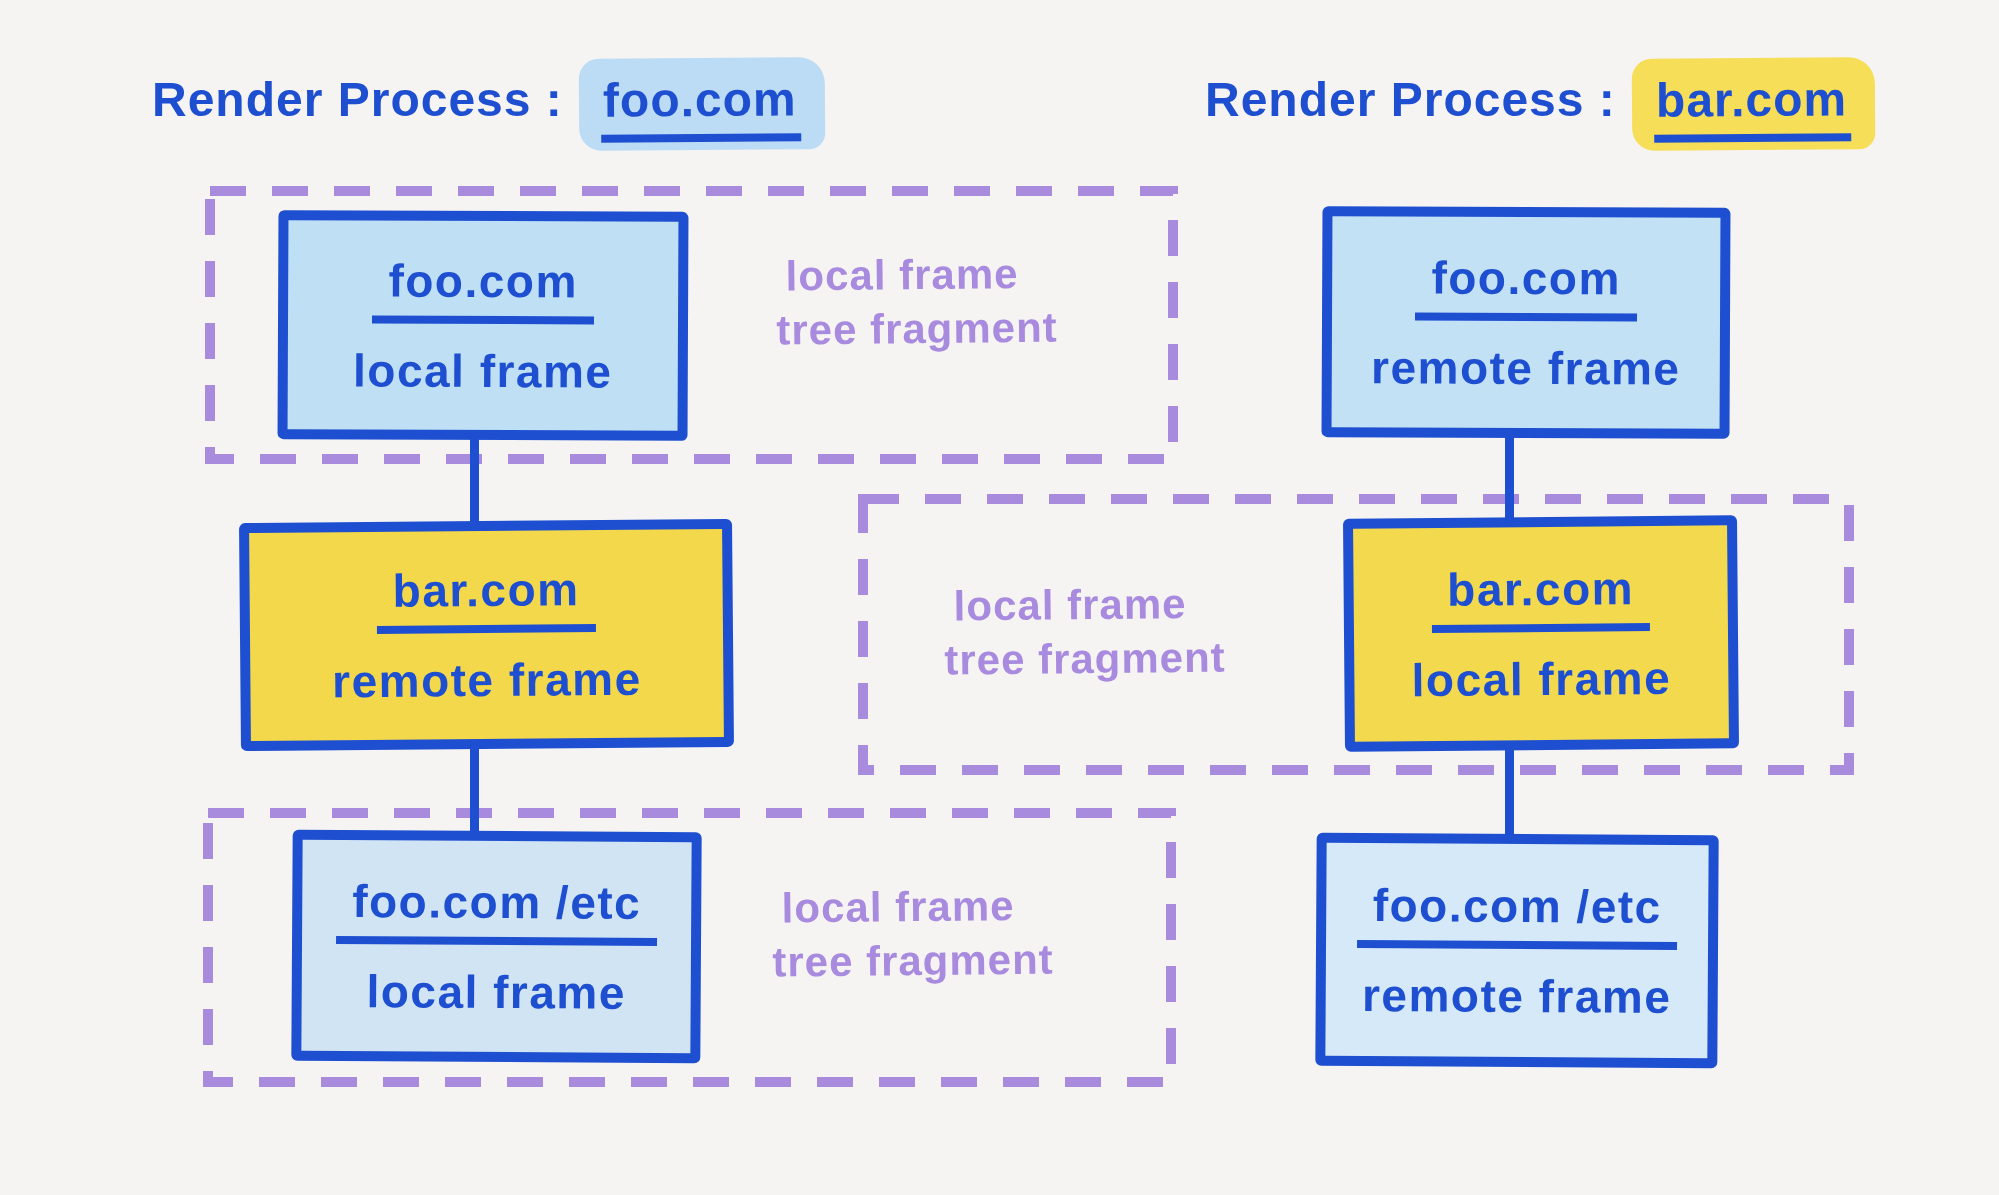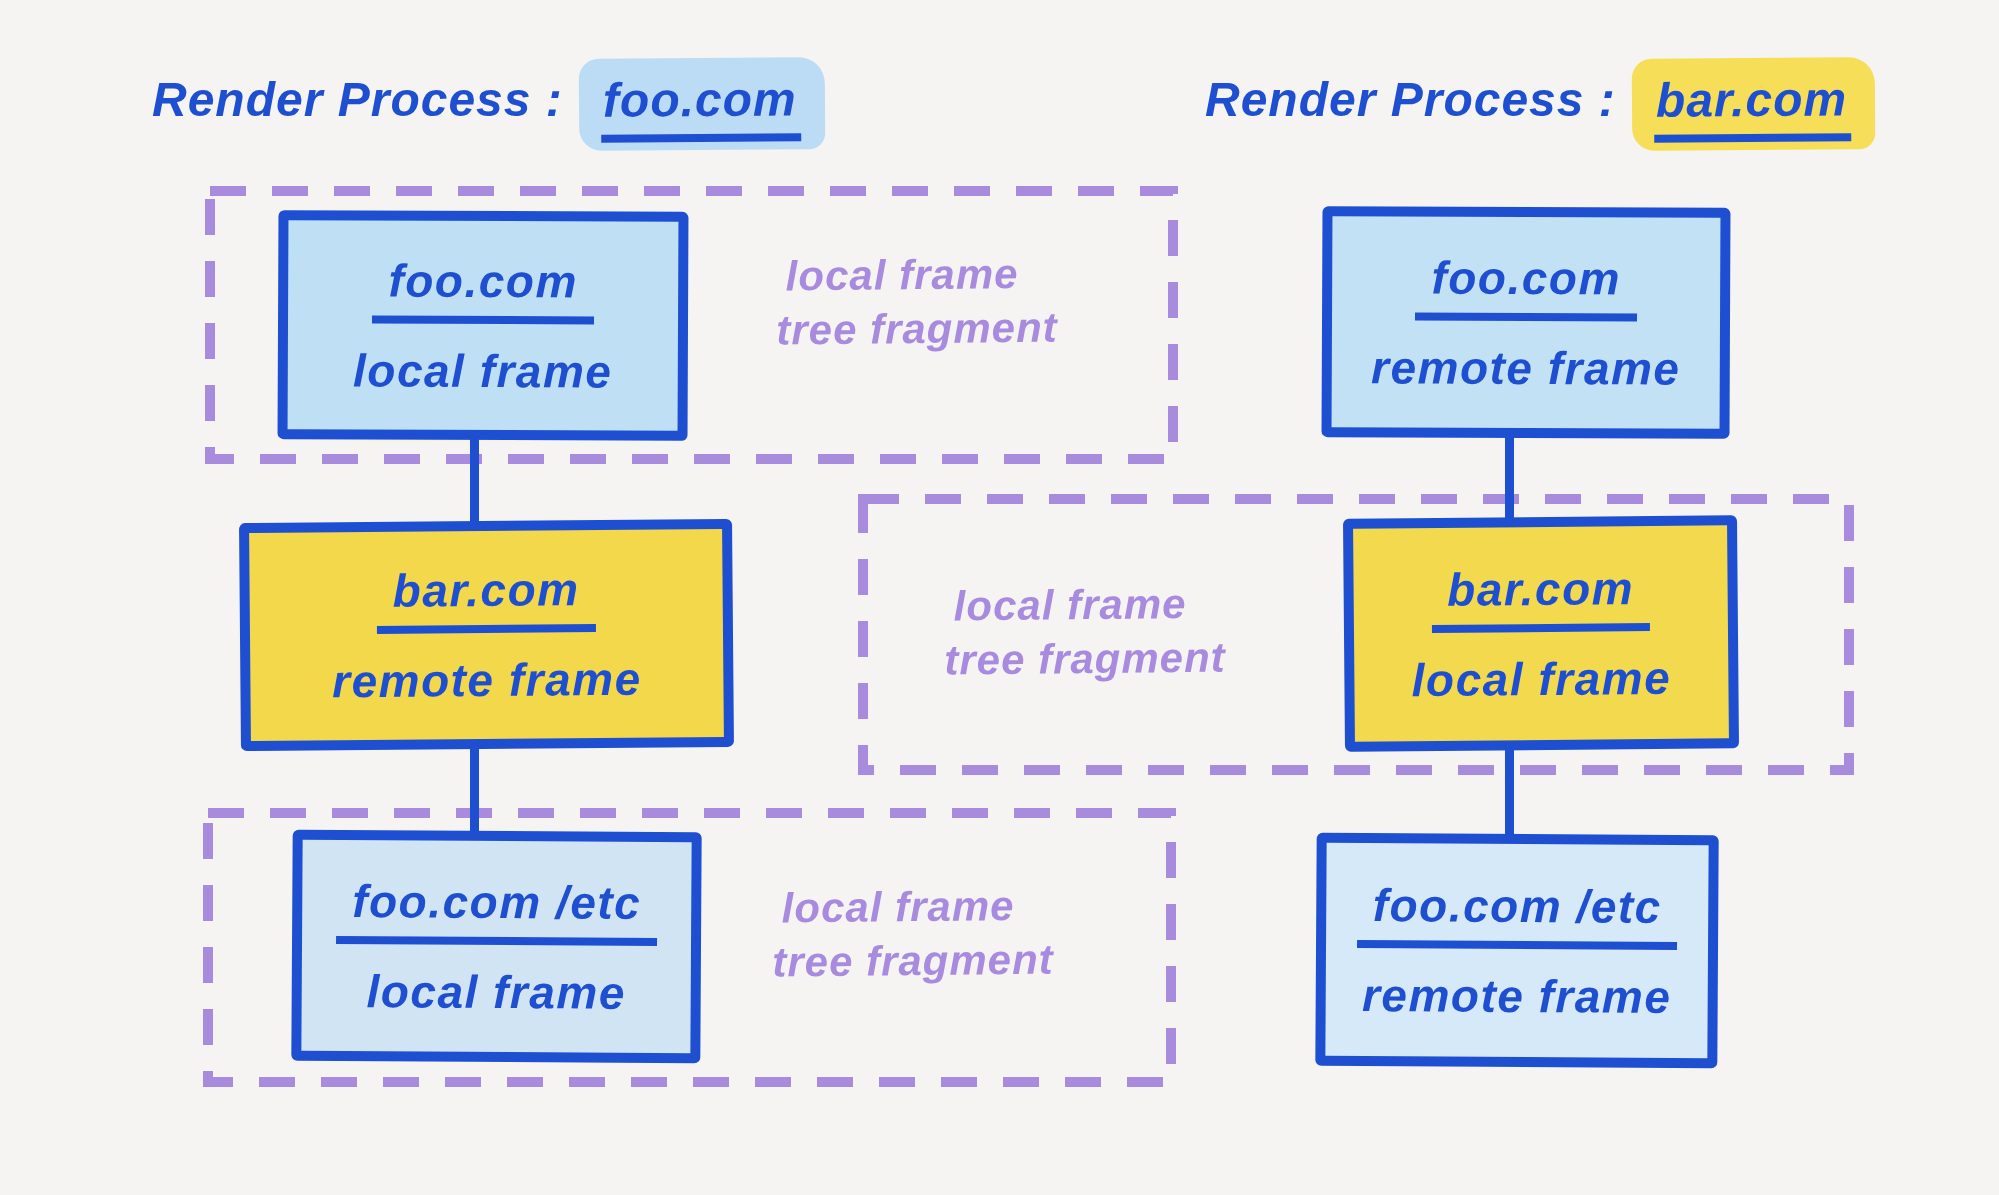--- a/index.html
+++ b/index.html
@@ -6,21 +6,20 @@
   body {
     font-family: "Liberation Sans", "DejaVu Sans", sans-serif;
     background: #e8e8e6;
   }
   #canvas {
     position: relative;
     width: 1999px;
     height: 1195px;
     background: var(--background, #f5f4f2);
     overflow: hidden;
-    font-style: italic;
   }
 
   
   .proc-title {
     position: absolute;
     display: flex;
     align-items: baseline;
     gap: 16px;
     white-space: nowrap;
     font-size: 48px;

